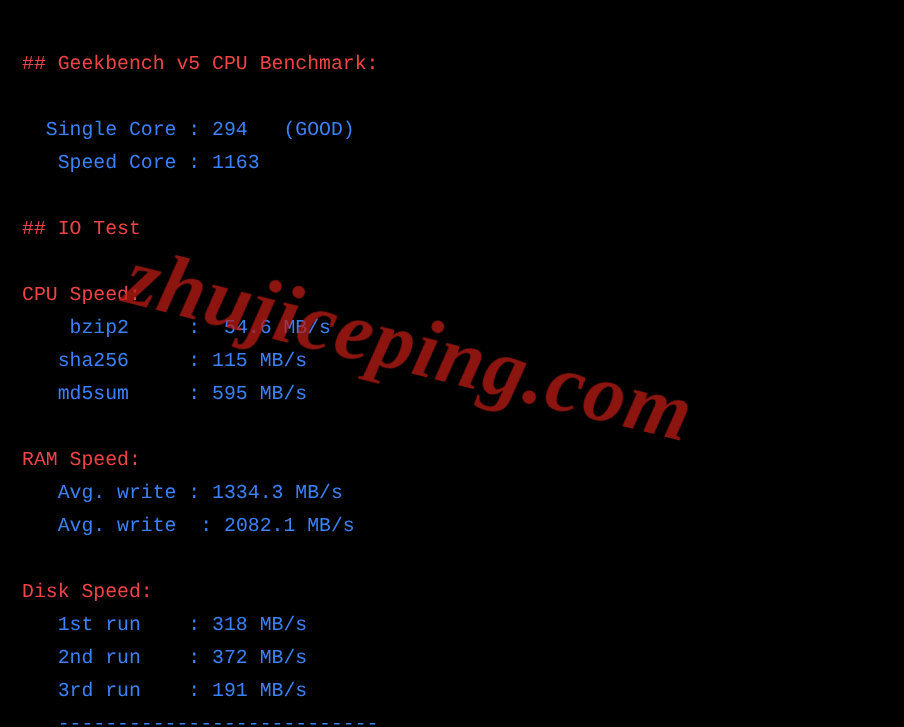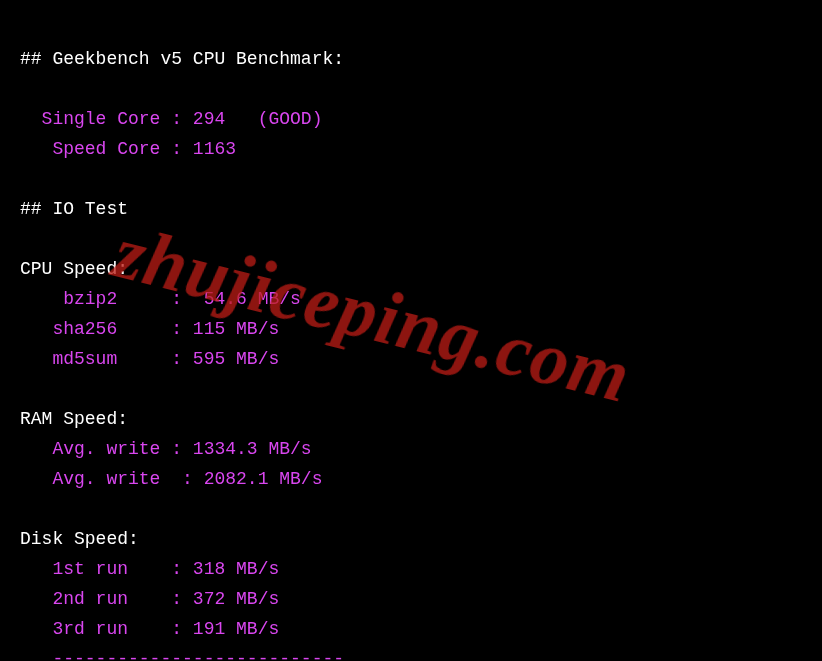--- a/index.html
+++ b/index.html
@@ -13,22 +13,22 @@
   .terminal {
     position: relative;
     font-family: "Consolas", "Menlo", "Courier New", monospace;
     font-size: 18px;
     line-height: 30px;
     color: #eeeeee;
     padding: 14px 20px;
     white-space: pre;
     letter-spacing: 0;
   }
-  .hdr { color: #ffffff; }   
-  .txt { color: #d946ef; }   
+  .hdr { color: #ef4444; }   
+  .txt { color: #3b82f6; }   
   .watermark {
     position: absolute;
     left: 120px;
     top: 235px;
     font-family: Georgia, "Times New Roman", serif;
     font-size: 76px;
     font-weight: 700;
     font-style: italic;
     color: rgba(188, 28, 22, 0.75);
     transform: rotate(14deg);

